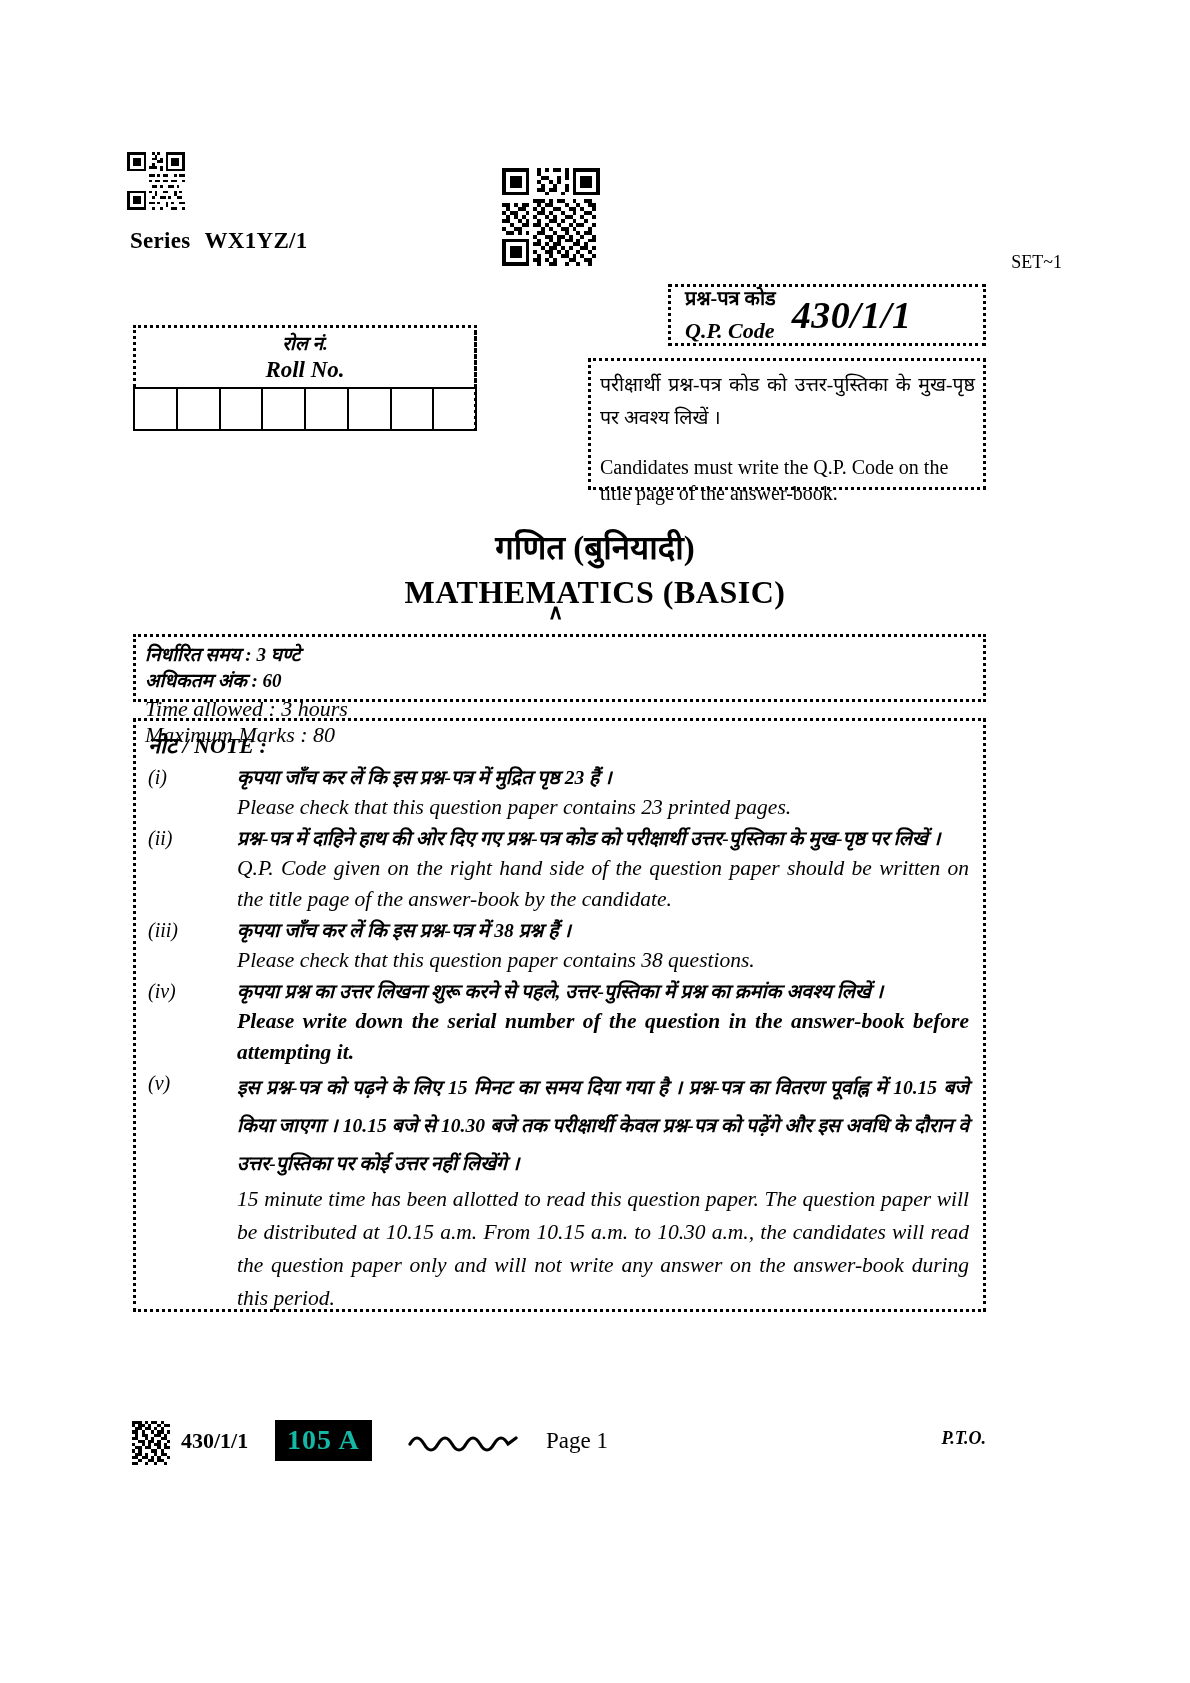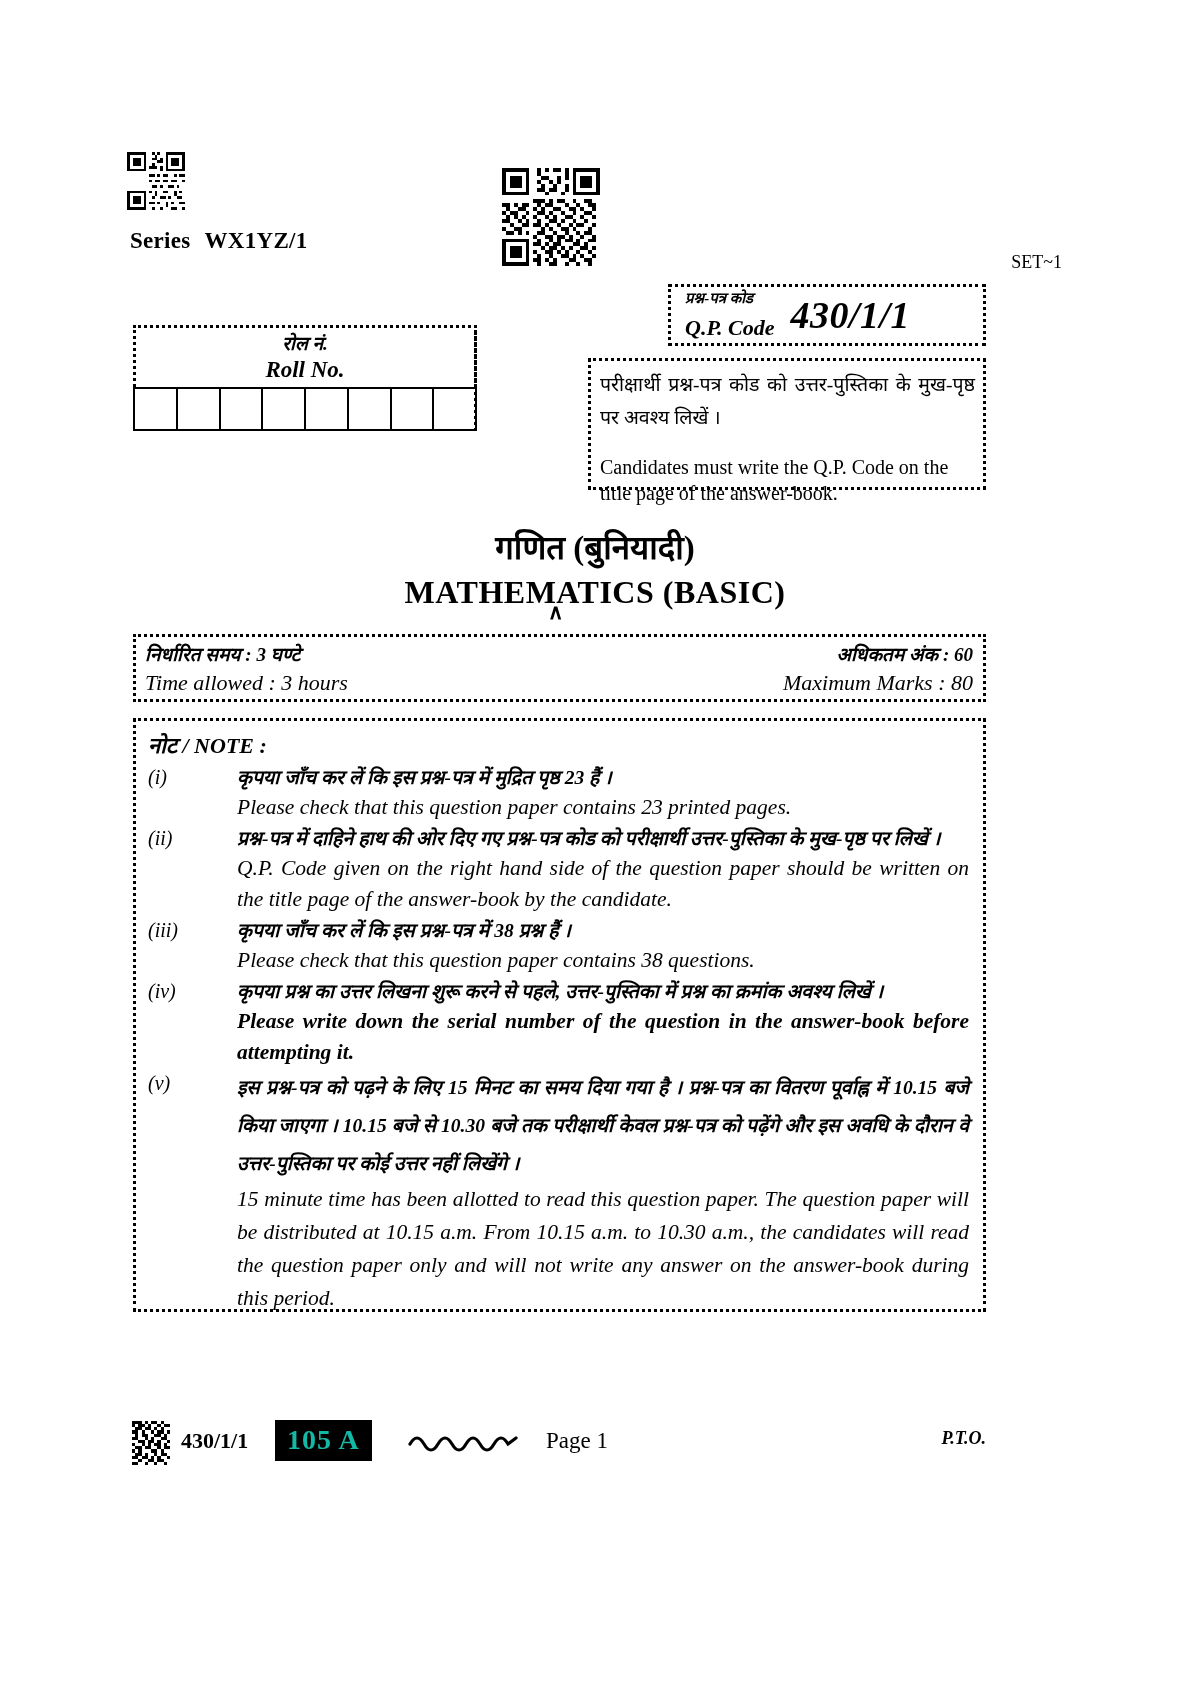--- a/index.html
+++ b/index.html
@@ -124,23 +124,22 @@
     display: flex;
     align-items: center;
     padding-left: 14px;
   }
   #qp-code-labels {
     display: flex;
     flex-direction: column;
     line-height: 1.05;
   }
   #qp-hindi {
-    font-style: italic;
-    font-weight: bold;
-    font-size: 15px;
+    font-weight: bold;
+    font-size: 20px;
     font-family: "Liberation Serif", "DejaVu Sans", serif;
   }
   #qp-english {
     font-style: italic;
     font-weight: bold;
     font-size: 22px;
     margin-top: 10px;
   }
   #qp-code-value {
     font-style: italic;
@@ -208,20 +207,21 @@
     height: 68px;
     border: 3px dotted #000;
     box-sizing: border-box;
     padding: 4px 10px 0 9px;
   }
   .tm-row {
     display: flex;
     justify-content: space-between;
     align-items: baseline;
     white-space: nowrap;
+    flex-direction: column;
   }
   .tm-row.hi span {
     font-style: italic;
     font-weight: bold;
     font-size: 19px;
     font-family: "Liberation Serif", "DejaVu Sans", serif;
   }
   .tm-row.en { margin-top: 3px; }
   .tm-row.en span {
     font-style: italic;

